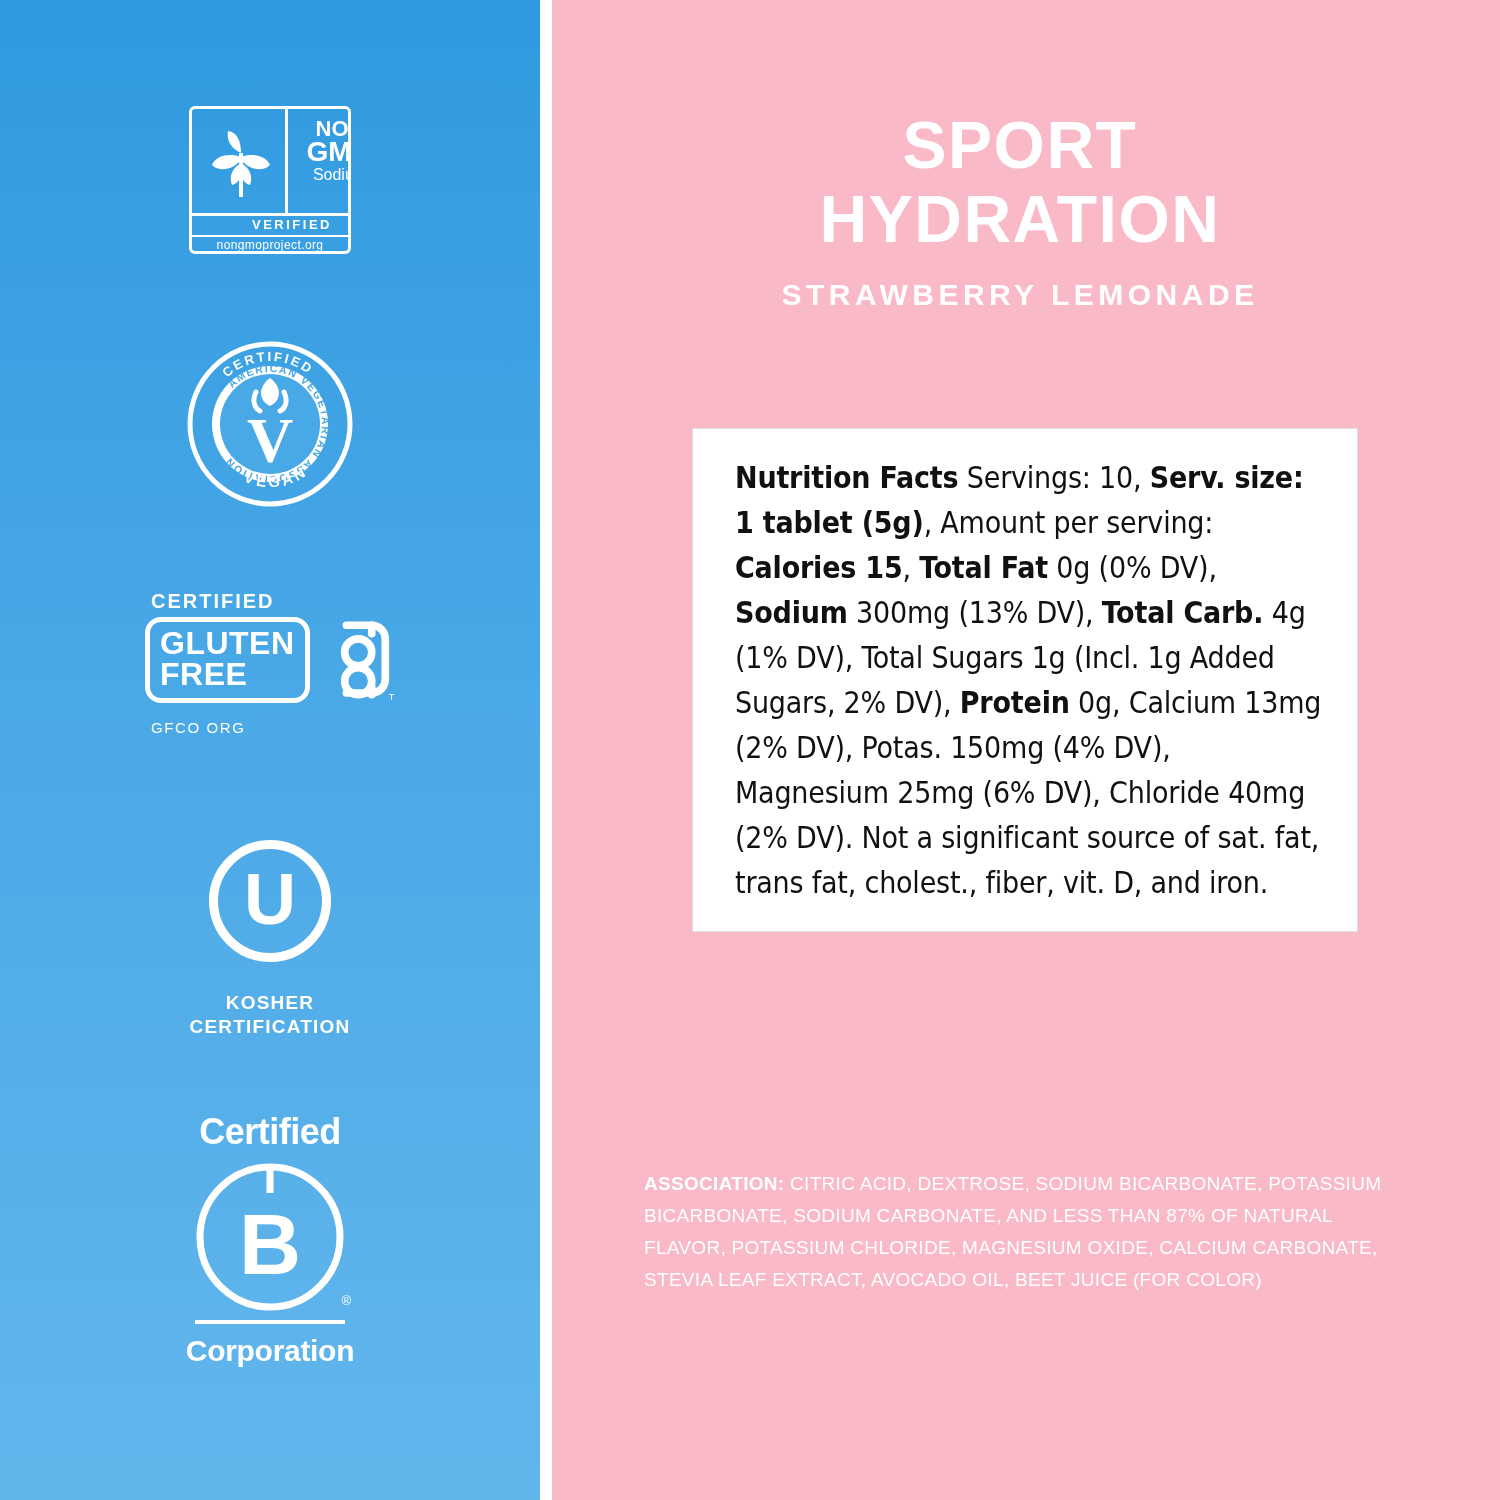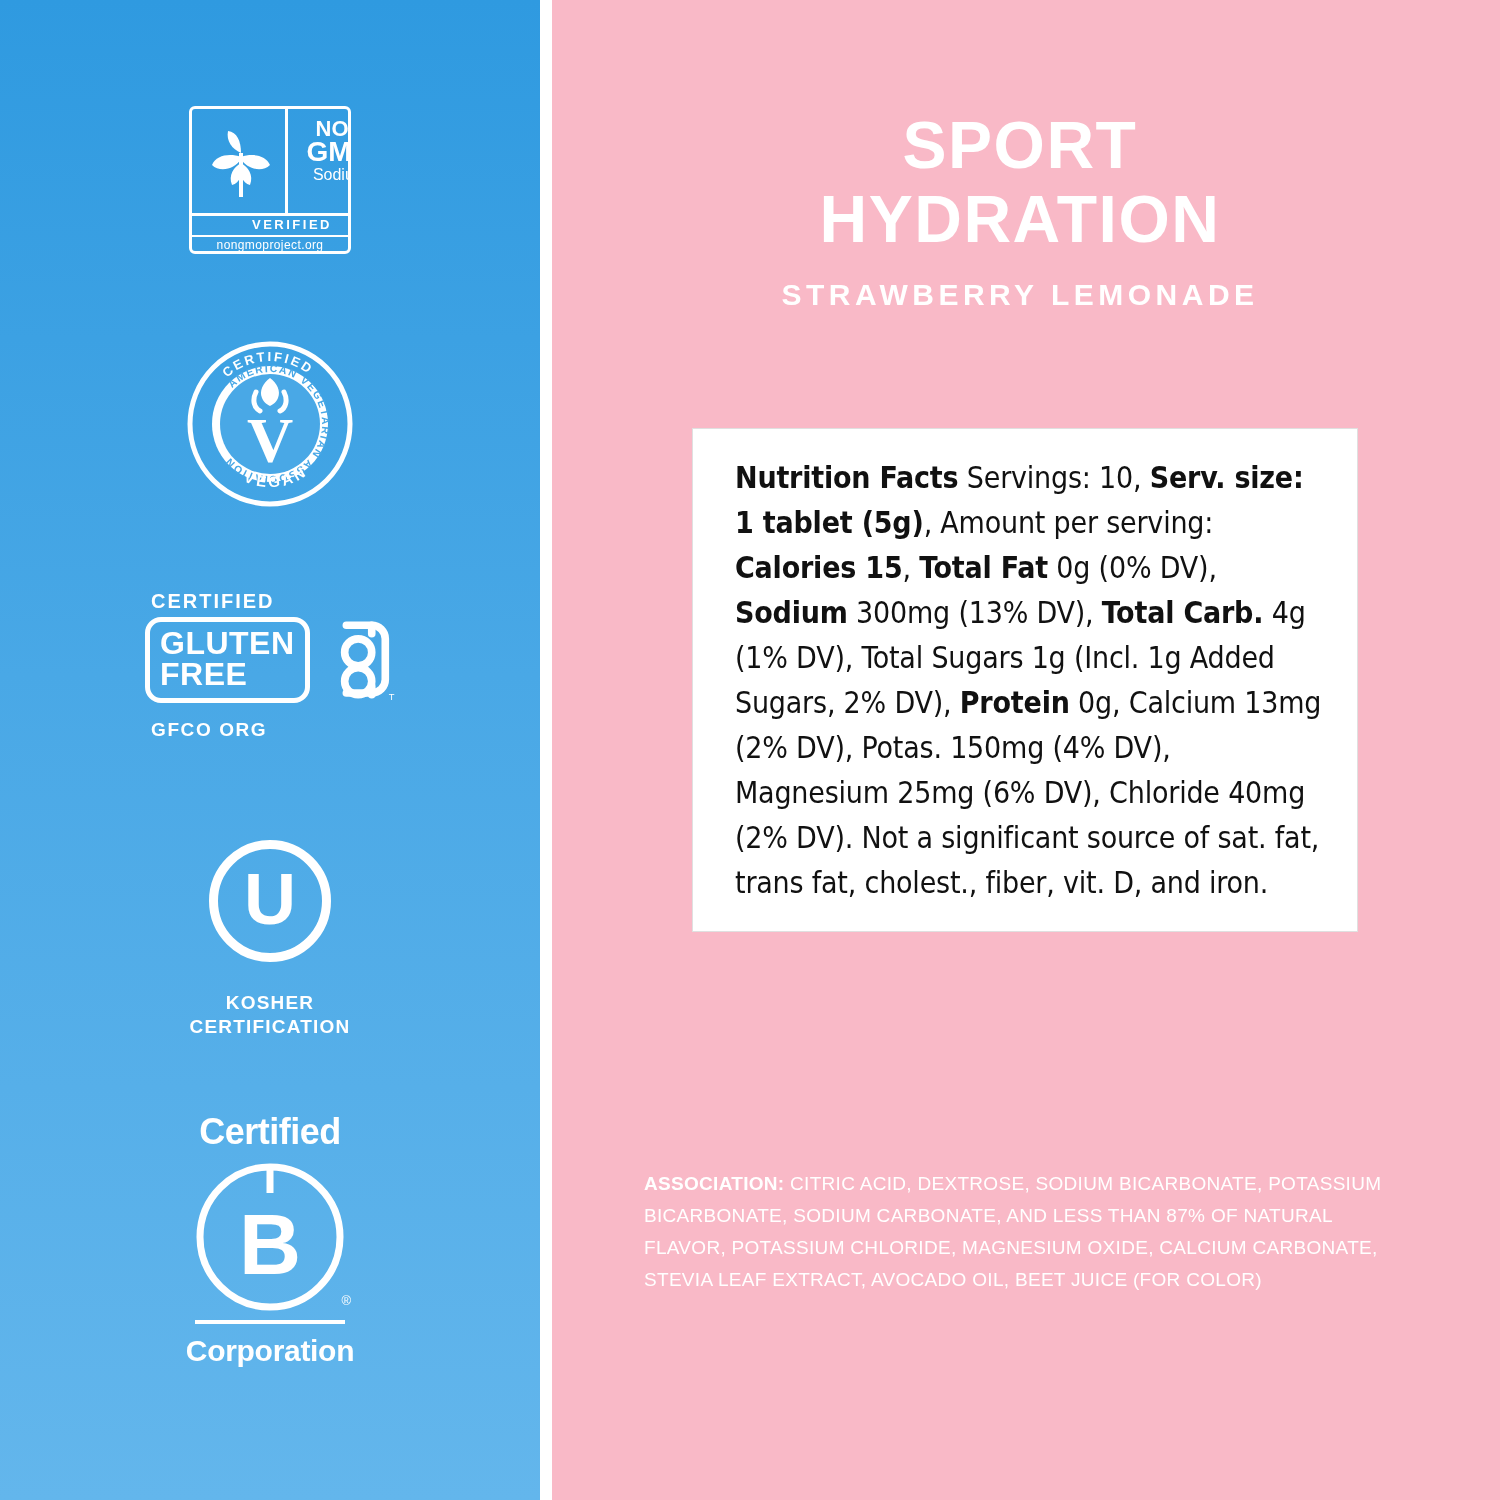--- a/index.html
+++ b/index.html
@@ -159,22 +159,22 @@
     border-radius: 16px;
     padding: 6px 10px 8px 10px;
     line-height: 31px;
   }
   .gf .gbox .w {
     font-size: 32px;
     font-weight: bold;
     letter-spacing: 0.5px;
   }
   .gf .gfco {
-    font-size: 19px;
-    font-weight: bold;
+    font-size: 15px;
+    font-weight: normal;
     letter-spacing: 1.6px;
     margin-top: 6px;
     margin-left: 6px;
   }
 
   
   .kosher .circle {
     width: 122px;
     height: 122px;
     border: 9px solid #ffffff;

